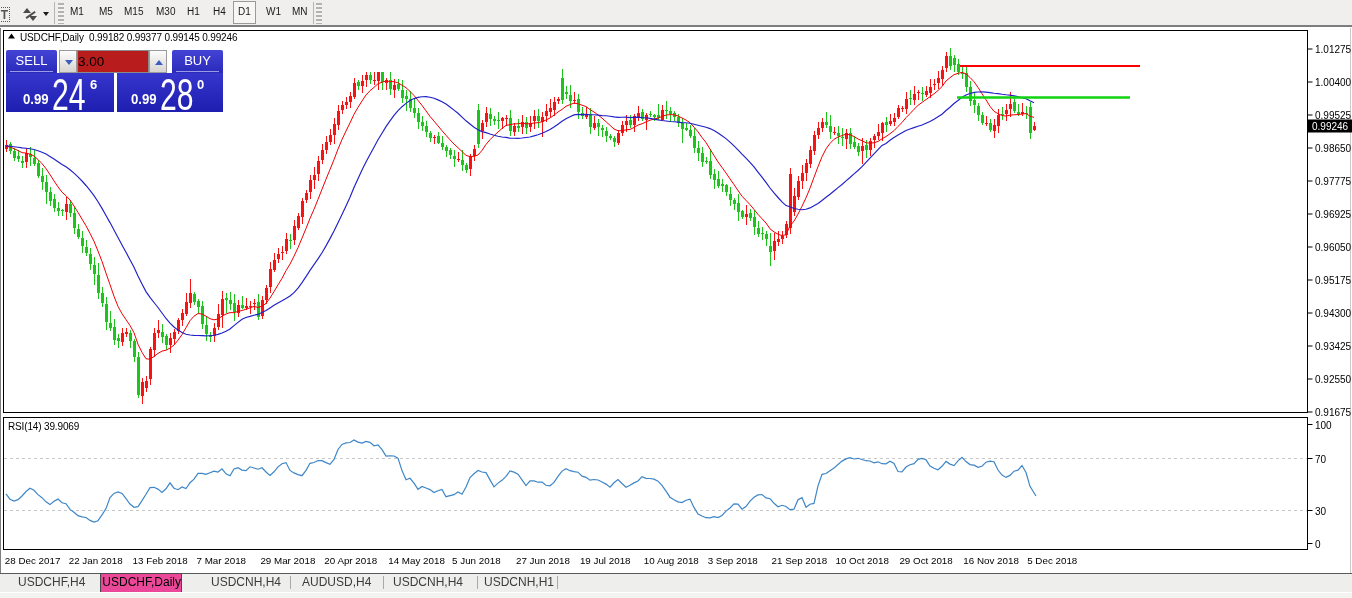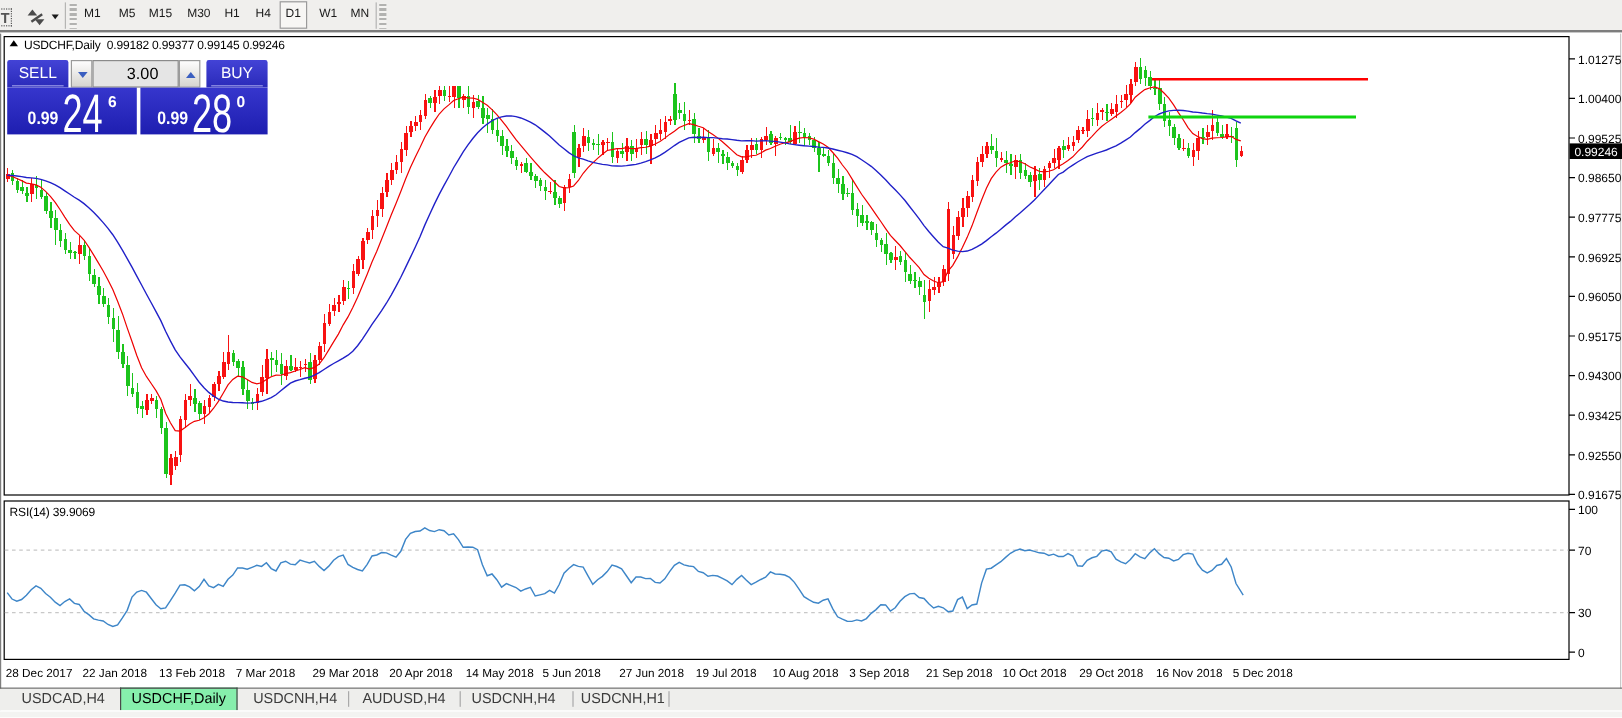--- a/index.html
+++ b/index.html
@@ -23,33 +23,33 @@
 
 #panel{position:absolute;left:6px;top:50px;width:218px;height:63px;}
 .btn{position:absolute;top:0;height:23px;background:linear-gradient(#4343d6,#2a2ab9);color:#fff;font-size:13px;text-align:center;line-height:22px;}
 .btn::after{content:"";position:absolute;left:4px;right:4px;bottom:1px;height:1px;background:#9a9ae8;}
 #sell{left:0;width:51px;border-radius:2px 2px 0 0;}
 #buy{left:166px;width:51px;border-radius:2px 2px 0 0;}
 #spindn,#spinup{position:absolute;top:0;width:18px;height:23px;background:linear-gradient(#fdfdfd,#d7d5d0);border:1px solid #9a9a9a;}
 #spindn{left:53px;}#spinup{left:143px;}
 #spindn::after{content:"";position:absolute;left:5px;top:9px;border-left:4px solid transparent;border-right:4px solid transparent;border-top:5px solid #3b5fc0;}
 #spinup::after{content:"";position:absolute;left:5px;top:9px;border-left:4px solid transparent;border-right:4px solid transparent;border-bottom:5px solid #3b5fc0;}
-#lot{position:absolute;left:71px;top:0;width:72px;height:23px;background:#e5e5e5;border:1px solid #8a8a8a;font-size:13.5px;color:#000;text-align:right;line-height:21px;padding-right:16px;}
+#lot{position:absolute;left:71px;top:0;width:72px;height:23px;background:#b91c1c;border:1px solid #8a8a8a;font-size:13.5px;color:#000;text-align:left;line-height:21px;padding-right:16px;}
 .pricebox{position:absolute;top:23px;height:39px;background:linear-gradient(#3636cd,#1e1eb0);color:#fff;}
 #pb1{left:0;width:108px;}
 #pb2{left:111px;width:106px;}
 .bigfig{position:absolute;font-size:45px;font-weight:400;top:-4px;display:inline-block;transform:scaleX(0.67);transform-origin:0 0;}
 .smallfig{position:absolute;font-size:15px;font-weight:700;top:17px;display:inline-block;transform:scaleX(0.88);transform-origin:0 0;}
 .supfig{position:absolute;font-size:13px;font-weight:700;top:4px;}
 
 #tabline{position:absolute;left:0;top:573px;width:1352px;height:1px;background:#5a5a5a;}
 #tabbar{position:absolute;left:0;top:574px;width:1352px;height:18px;background:#eeeeec;}
 #tabbar2{position:absolute;left:0;top:592px;width:1352px;height:6px;background:#f3f3f1;border-top:1px solid #fff;}
 .tab{position:absolute;top:0;height:18px;font-size:12px;color:#3c3c3c;line-height:17px;}
-#activetab{position:absolute;left:100px;top:-1px;width:98px;height:19px;background:#86efac;border:1px solid #4a4a4a;border-bottom:none;text-align:center;color:#000;font-size:12px;line-height:17px;}
+#activetab{position:absolute;left:100px;top:-1px;width:82px;height:19px;background:#ec4899;border:1px solid #4a4a4a;border-bottom:none;text-align:right;color:#000;font-size:12px;line-height:17px;}
 .tdiv{position:absolute;top:2px;width:1px;height:13px;background:#a9a9a9;}
 </style></head>
 <body>
 <div id="root">
 <div id="toolbar">
  <div id="tbox">T</div>
  <div id="icn1"></div>
       <div id="icn2"></div>
       <div id="slash"></div>
  <div id="caret"></div>
@@ -141,21 +141,21 @@
         <span class="supfig" style="left:84px">6</span>
       </div>
  <div class="pricebox" id="pb2">
         <span class="smallfig" style="left:14px">0.99</span>
         <span class="bigfig" style="left:43px">28</span>
         <span class="supfig" style="left:80px">0</span>
       </div>
 </div>
 <div id="tabline"></div>
 <div id="tabbar">
- <div class="tab" style="left:18px">USDCAD,H4</div>
+ <div class="tab" style="left:18px">USDCHF,H4</div>
  <div id="activetab">USDCHF,Daily</div>
  <div class="tab" style="left:211px">USDCNH,H4</div>
  <div class="tdiv" style="left:290px"></div>
  <div class="tab" style="left:302px">AUDUSD,H4</div>
  <div class="tdiv" style="left:383px"></div>
  <div class="tab" style="left:393px">USDCNH,H4</div>
  <div class="tdiv" style="left:477px"></div>
  <div class="tab" style="left:484px">USDCNH,H1</div>
  <div class="tdiv" style="left:557px"></div>
 

